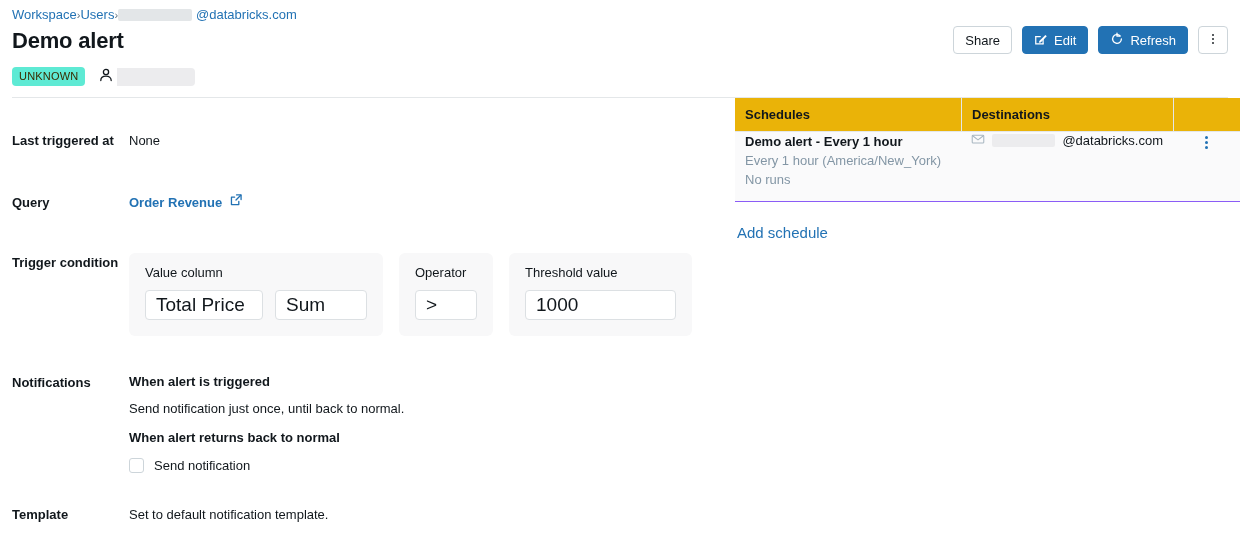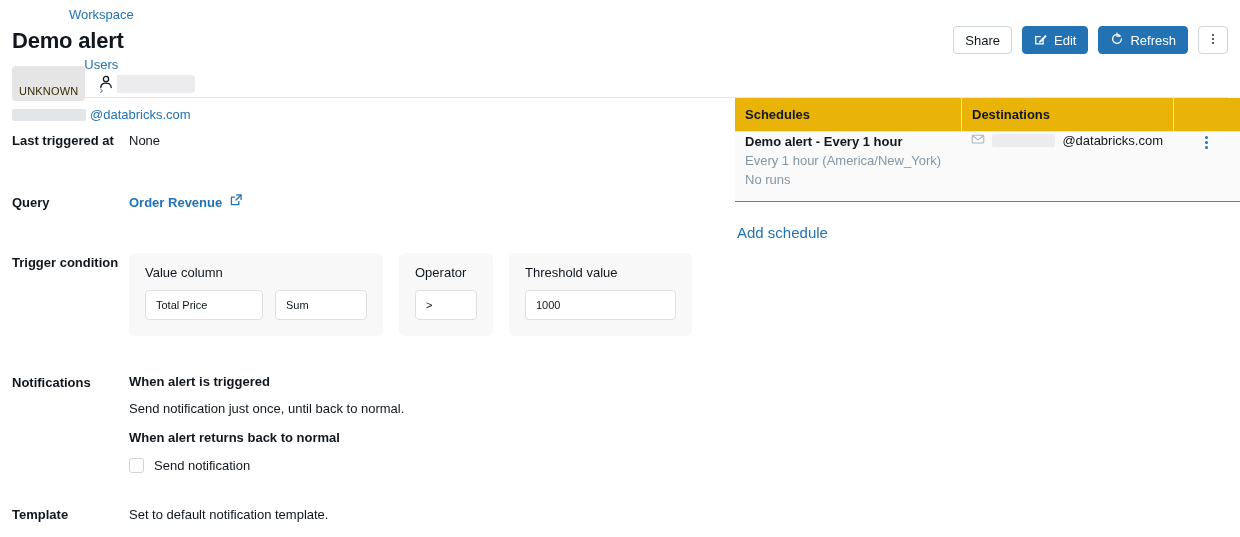--- a/index.html
+++ b/index.html
@@ -11,45 +11,45 @@
     font-size: 13px;
     color: #11171c;
     overflow: hidden;
   }
 
   .page { position: relative; width: 1240px; height: 537px; }
 
   
   .breadcrumb {
     position: absolute; left: 12px; top: 6px;
-    display: flex; align-items: center; gap: 7px;
-    font-size: 13px; line-height: 18px; flex-direction: column;
+    display: flex; align-items: flex-end; 
+    font-size: 13px; line-height: 18px;
   }
   .crumb-link { color: #2272b4; text-decoration: none; cursor: pointer; white-space: nowrap; }
   .crumb-sep { color: #5f7281; font-size: 11px; }
   .crumb-user { display: flex; align-items: center; color: #2272b4; white-space: nowrap; }
   .redact { display: inline-block; background: #e3e6e8; border-radius: 2px; height: 12px; }
 
   
   .title-row {
     position: absolute; left: 12px; top: 28px;
     display: flex; align-items: center; gap: 10px; flex-direction: column;
   }
   .page-title { font-size: 22px; font-weight: bold; color: #11171c; letter-spacing: -0.2px; }
   .star-btn { cursor: pointer; display: flex; align-items: center; padding: 2px; }
 
   
   .meta-row {
     position: absolute; left: 12px; top: 66px;
     display: flex; align-items: center; gap: 12px;
   }
   .badge-unknown {
-    background: #e5e5e5; color: #3a2c00;
+    background: #5eead4; color: #3a2c00;
     font-size: 11px; font-weight: normal; letter-spacing: 0.2px;
-    padding: 20px 7px 4px; border-radius: 4px; line-height: 11px;
+    padding: 4px 7px 4px; border-radius: 4px; line-height: 11px;
   }
   .owner {
     display: flex; align-items: center; gap: 2px;
   }
   .owner-redact {
     background: #ececee; border-radius: 0 4px 4px 0;
     height: 18px; width: 78px;
   }
 
   
@@ -96,21 +96,21 @@
   }
 
   
   .trigger-panels { display: flex; align-items: stretch; gap: 16px; }
   .tc-panel { background: #f8f8f9; border-radius: 6px; padding: 12px 16px 16px; }
   .tc-caption { font-size: 13px; color: #11171c; margin-bottom: 9px; line-height: 16px; }
   .tc-inputs { display: flex; gap: 12px; }
   .tc-input {
     background: #fff; border: 1px solid #dce0e3; border-radius: 4px;
     height: 30px; display: flex; align-items: center; padding: 0 10px;
-    font-size: 11px; color: #11171c; cursor: pointer;
+    font-size: 19px; color: #11171c; cursor: pointer;
   }
   .w-total { width: 118px; }
   .w-agg   { width: 92px; }
   .w-op    { width: 62px; }
   .w-thresh{ width: 151px; }
 
   
   .notif-block { font-size: 13px; }
   .notif-head { font-weight: bold; color: #11171c; line-height: 18px; }
   .notif-sub  { color: #11171c; line-height: 18px; margin-top: 9px; }

